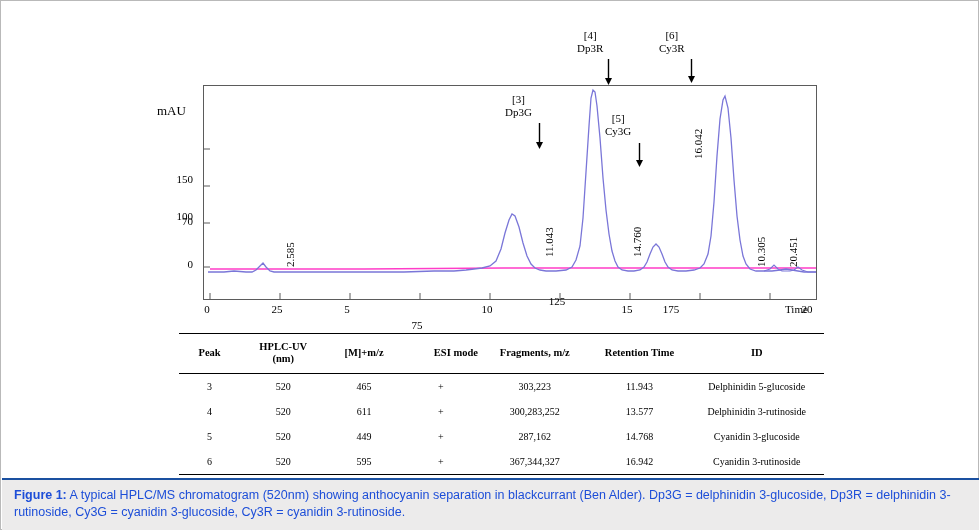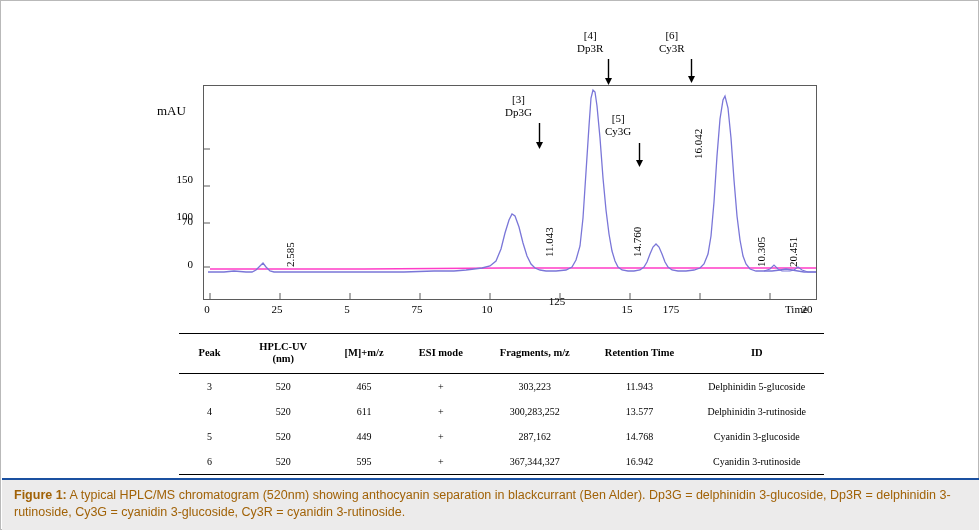--- a/index.html
+++ b/index.html
@@ -138,21 +138,21 @@
     height: 52px;
     background: #ecebeb;
     border-top: 2px solid #1a50a0;
     box-sizing: border-box;
     padding: 7px 12px 0 12px;
   }
   .caption-text {
     font-family: "Liberation Sans", sans-serif;
     font-size: 12.5px;
     line-height: 17px;
-    color: #a16207;
+    color: #1d4ed8;
   }
   .caption-text b { font-weight: bold; }
 </style>
 </head>
 <body>
 
 <div class="page">
 
   <div class="chrom-panel">
 
@@ -201,21 +201,21 @@
                     594,185 600,186 606,186 612,186"></polyline>
 
           <polyline fill="none" stroke="#7a76d8" stroke-width="1.1" points="560,185 566,183 570,179 574,183 578,185 586,185 590,184 594,181 598,184 604,186 612,186"></polyline>
         </svg>
       </div>
     </div>
 
     <div class="x-label" style="left:188px; top:296px; width:24px;">0</div>
     <div class="x-label" style="left:258px; top:296px; width:24px;">25</div>
     <div class="x-label" style="left:328px; top:296px; width:24px;">5</div>
-    <div class="x-label" style="left:398px; top:296px; width:24px;">75</div>
+    <div class="x-label" style="left:398px; top:312px; width:24px;">75</div>
     <div class="x-label" style="left:468px; top:296px; width:24px;">10</div>
     <div class="x-label" style="left:538px; top:288px; width:24px;">125</div>
     <div class="x-label" style="left:608px; top:296px; width:24px;">15</div>
     <div class="x-label" style="left:652px; top:296px; width:24px;">175</div>
     <div class="x-label" style="left:740px; top:296px; width:24px;margin-left:48px;">20</div>
     <div class="time-label" style="left:778px; top:296px;">Time</div>
 
     <div class="peak-annot" style="left:498px; top:86px;">
       <span class="idx">[3]</span>
       <span class="nm">Dp3G</span>
@@ -263,21 +263,21 @@
   <div class="table-wrap">
     <table class="data">
       <thead>
         <tr>
           <th style="width:60px;">Peak</th>
           <th style="width:86px;">
             <span>HPLC-UV</span><br>
             <span>(nm)</span>
           </th>
           <th style="width:74px;">[M]+m/z</th>
-          <th style="width:78px;">ESI mode</th>
+          <th style="width:78px;text-align:right;">ESI mode</th>
           <th style="width:110px;">Fragments, m/z</th>
           <th style="width:100px;">Retention Time</th>
           <th style="width:137px;">ID</th>
         </tr>
       </thead>
       <tbody>
         <tr>
           <td>3</td>
           <td>520</td>
           <td>465</td>

